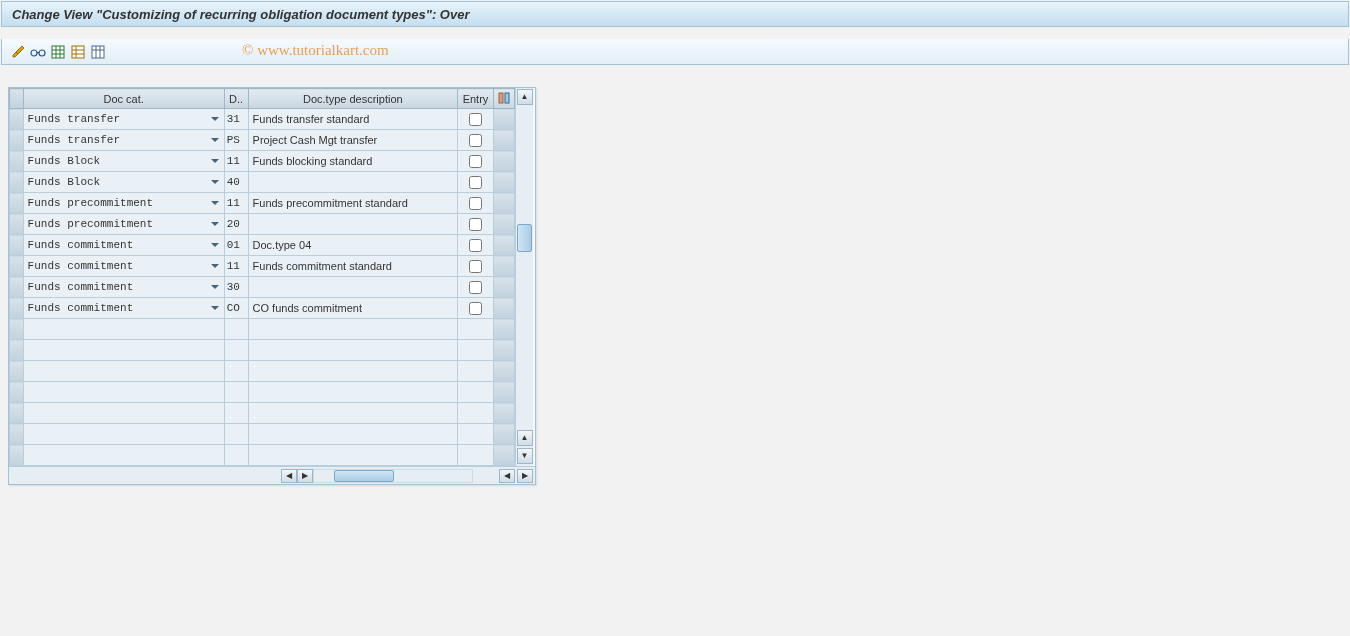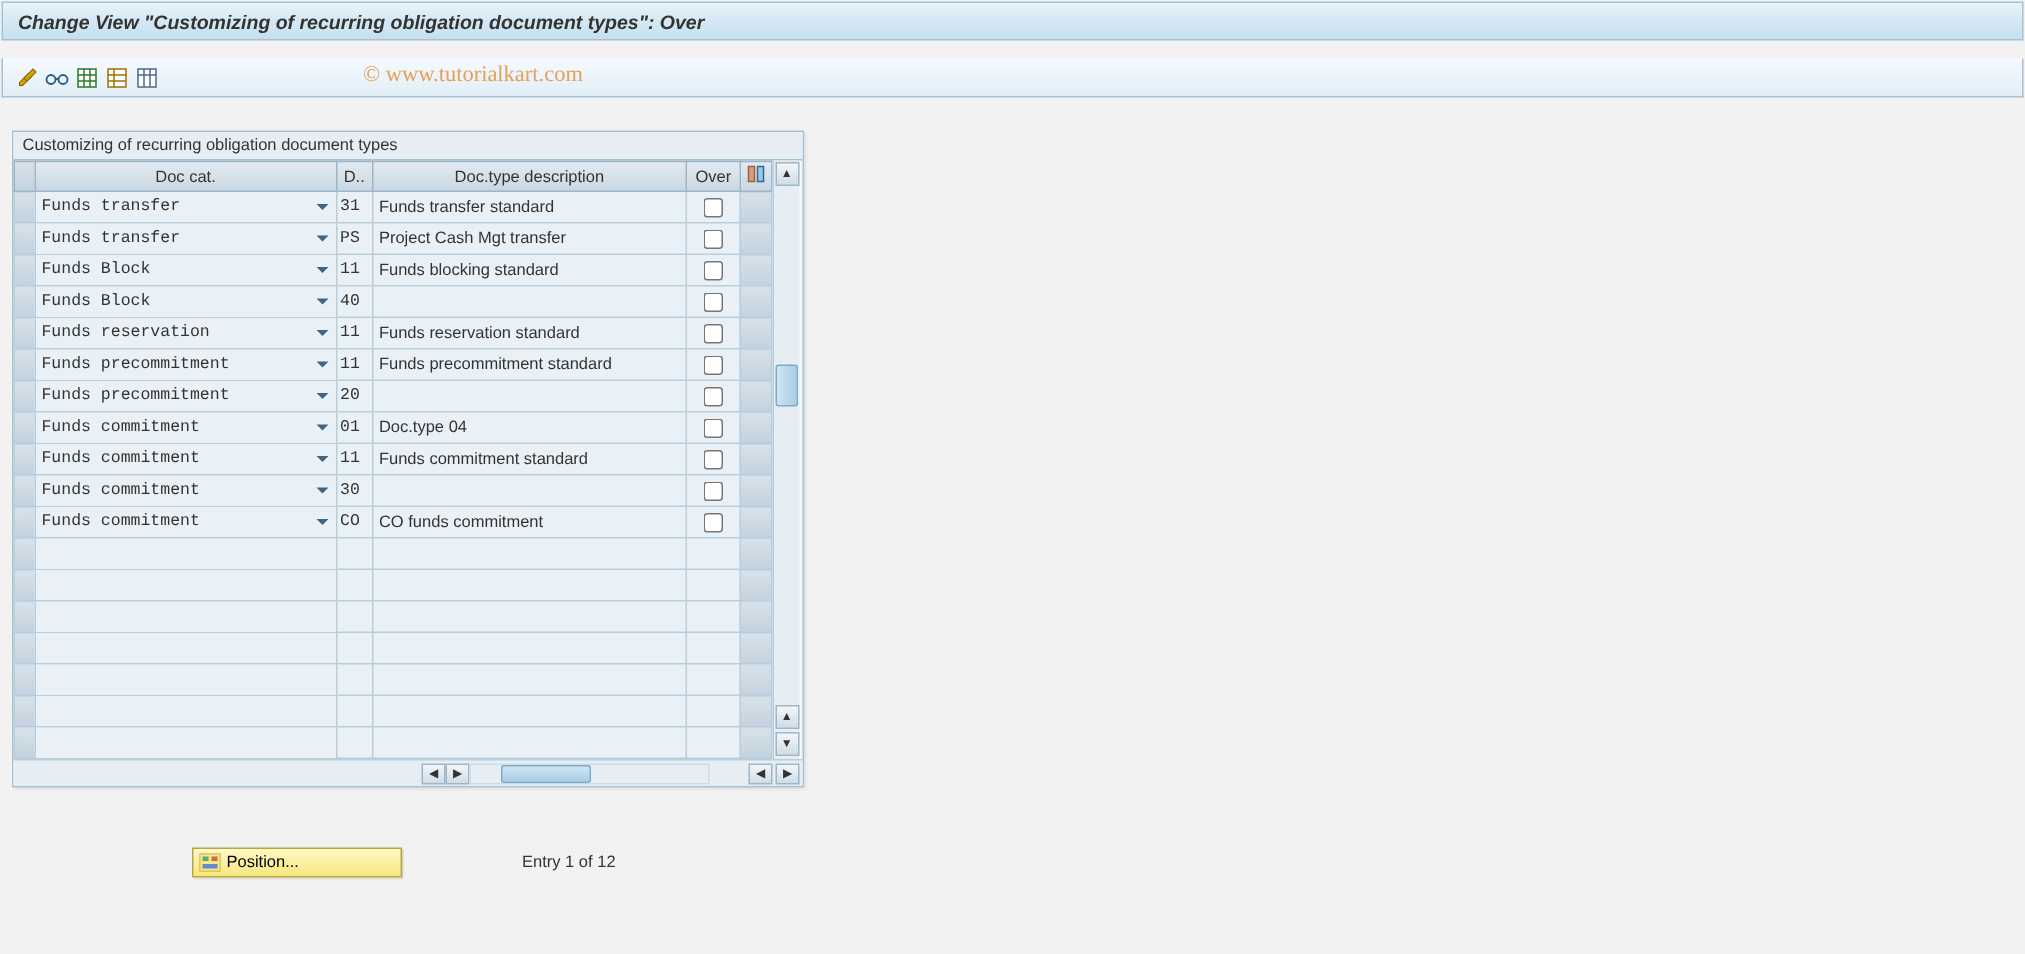--- a/index.html
+++ b/index.html
@@ -274,30 +274,29 @@
         <line x1="1" y1="5" x2="13" y2="5" stroke="#4a6a8a"></line>
         <line x1="5" y1="1" x2="5" y2="13" stroke="#4a6a8a"></line>
         <line x1="9" y1="1" x2="9" y2="13" stroke="#4a6a8a"></line>
       </svg>
   </span>
   <span class="watermark">© www.tutorialkart.com</span>
 </div>
 
 <div class="main-area">
   <div class="table-container">
-    <div class="table-title-row">Customizing of recurring obligation document types</div>
     <div class="grid-wrapper">
       <table class="grid-table">
         <thead>
           <tr>
             <th class="row-sel"></th>
             <th>Doc cat.</th>
             <th style="width:24px">D..</th>
             <th>Doc.type description</th>
-            <th style="width:36px">Over</th>
+            <th style="width:36px">Entry</th>
             <th class="conf-col">
               <svg width="12" height="12" viewBox="0 0 12 12">
                   <rect x="1" y="1" width="4" height="10" fill="#d98" stroke="#963"></rect>
                   <rect x="7" y="1" width="4" height="10" fill="#9cd" stroke="#369"></rect>
                 </svg>
             </th>
           </tr>
         </thead>
         <tbody id="grid-body">
         <tr>
@@ -344,34 +343,20 @@
             </tr>
             <tr>
               <td class="row-sel"></td>
               <td class="cell-doccat"><span class="txt">Funds Block</span><span class="dd-arrow">
                   <svg width="10" height="10" viewBox="0 0 10 10">
                     <path d="M1 3 L5 7 L9 3 Z" fill="#42647e"></path>
                   </svg>
                 </span></td>
               <td class="cell-dcode">40</td>
               <td class="cell-desc"></td>
-              <td class="cell-recur">
-                <input type="checkbox" style="">
-              </td>
-              <td class="row-sel"></td>
-            </tr>
-            <tr>
-              <td class="row-sel"></td>
-              <td class="cell-doccat"><span class="txt">Funds reservation</span><span class="dd-arrow">
-                  <svg width="10" height="10" viewBox="0 0 10 10">
-                    <path d="M1 3 L5 7 L9 3 Z" fill="#42647e"></path>
-                  </svg>
-                </span></td>
-              <td class="cell-dcode">11</td>
-              <td class="cell-desc">Funds reservation standard</td>
               <td class="cell-recur">
                 <input type="checkbox" style="">
               </td>
               <td class="row-sel"></td>
             </tr>
             <tr>
               <td class="row-sel"></td>
               <td class="cell-doccat"><span class="txt">Funds precommitment</span><span class="dd-arrow">
                   <svg width="10" height="10" viewBox="0 0 10 10">
                     <path d="M1 3 L5 7 L9 3 Z" fill="#42647e"></path>
@@ -544,25 +529,13 @@
         <div class="hscroll-btn">
             <span class="tri">◀</span>
           </div>
         <div class="hscroll-btn">
             <span class="tri">▶</span>
           </div>
       </div>
     </div>
   </div>
 
-  <div class="footer">
-    <button class="position-btn">
-      <svg width="14" height="12" viewBox="0 0 14 12">
-          <rect x="0" y="0" width="14" height="12" fill="#f7e77e" stroke="#b8a636"></rect>
-          <rect x="2" y="2" width="4" height="3" fill="#5a8"></rect>
-          <rect x="8" y="2" width="4" height="3" fill="#c66"></rect>
-          <rect x="2" y="7" width="10" height="3" fill="#68c"></rect>
-        </svg>
-      <span>Position...</span>
-    </button>
-    <span>Entry 1 of 12</span>
-  </div>
 </div>
 
 </body></html>

